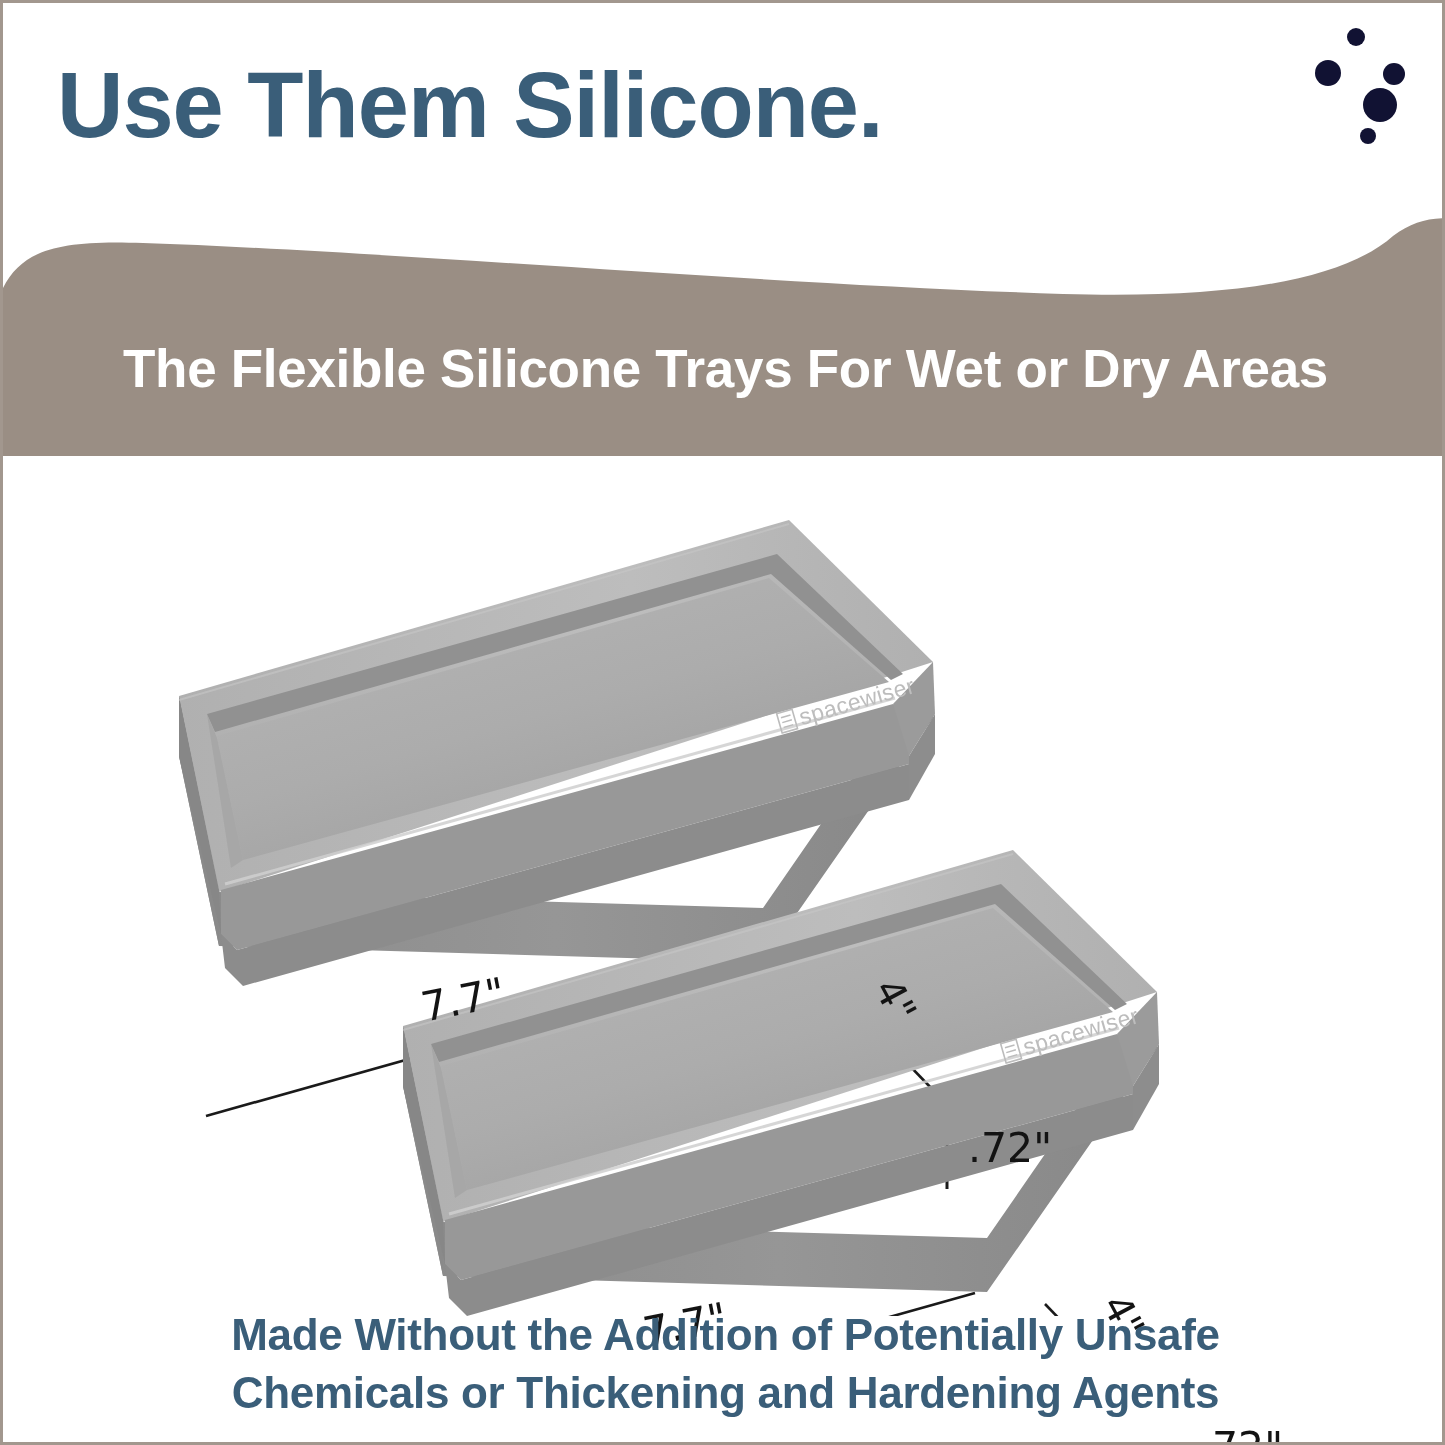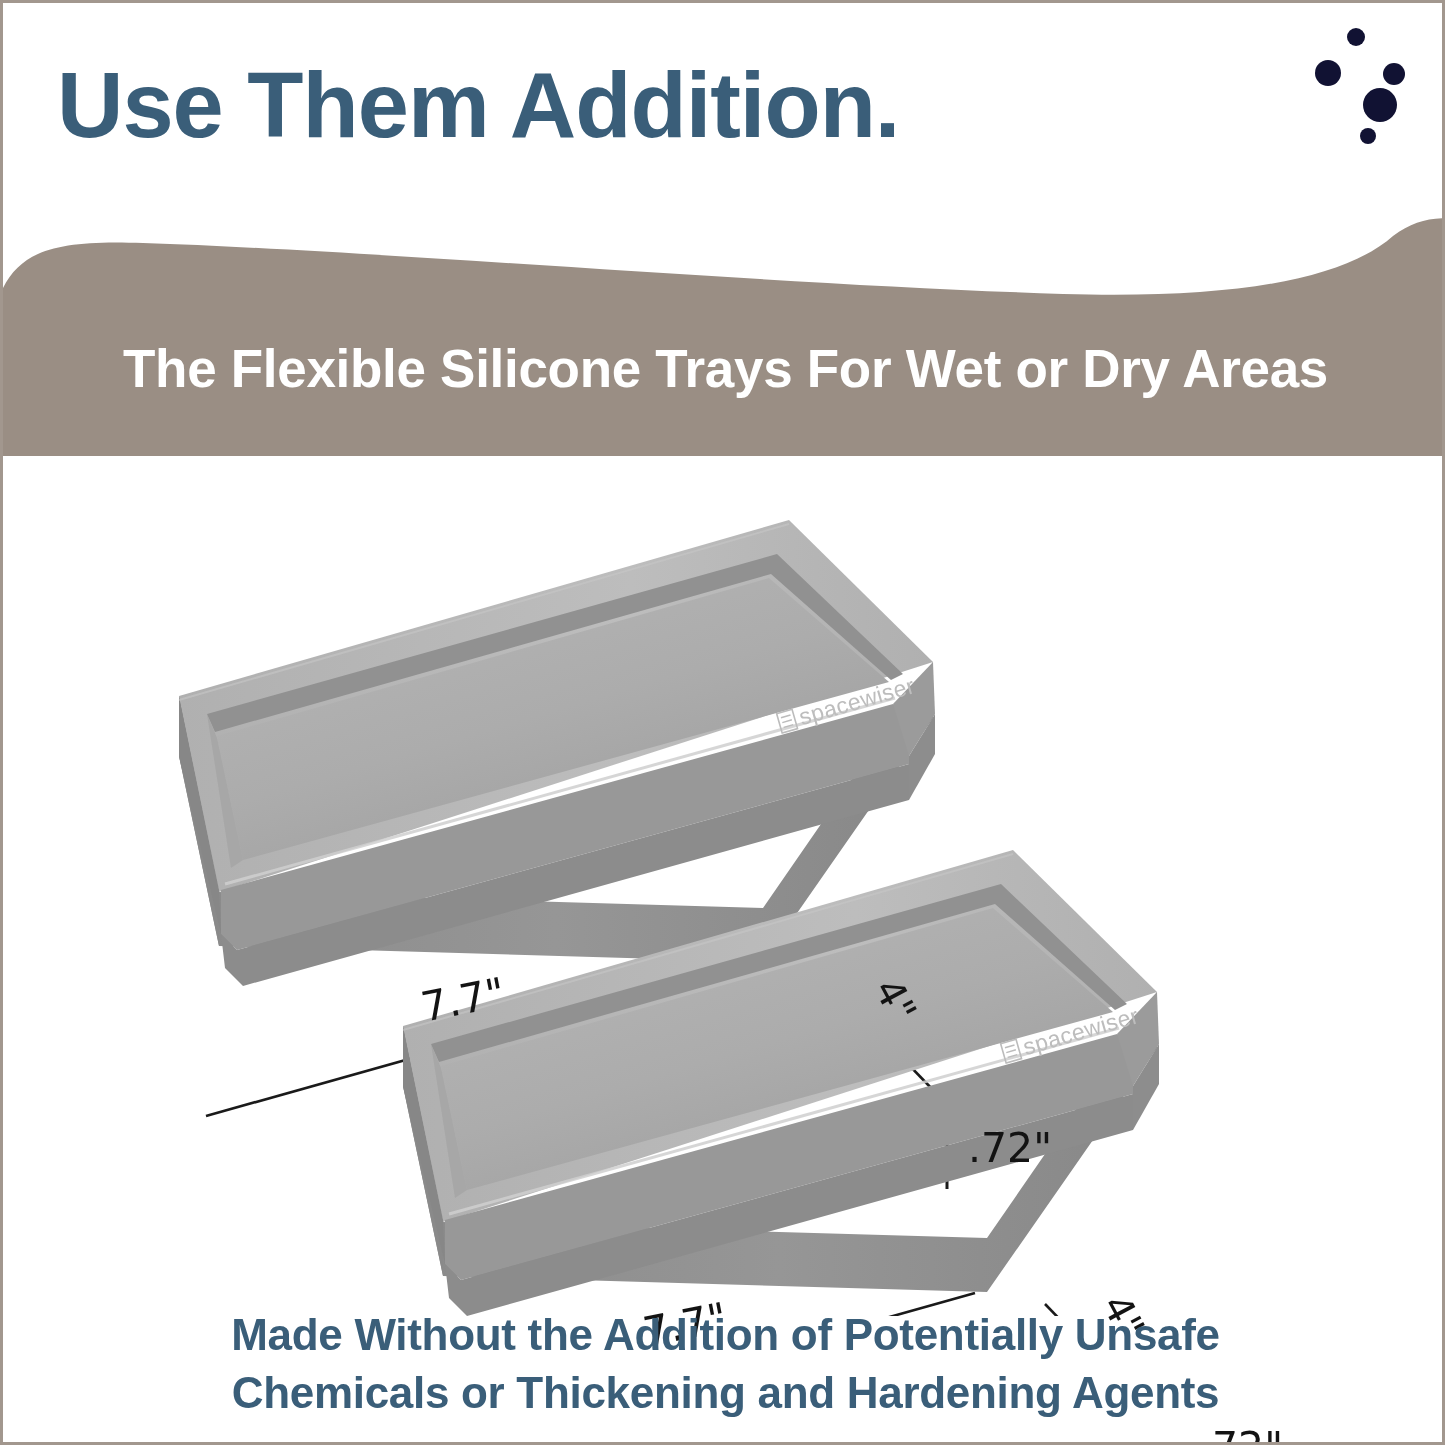--- a/index.html
+++ b/index.html
@@ -127,21 +127,21 @@
     line-height: 1.32;
     letter-spacing: -0.3px;
   }
   .footer div { white-space: nowrap; }
 </style>
 </head>
 <body>
 
 <div class="page">
 
-  <div class="headline">Use Them Addition.</div>
+  <div class="headline">Use Them Silicone.</div>
 
   <div class="dots">
     <span style="left:34px; top:5px;  width:18px; height:18px;"></span>
     <span style="left:2px;  top:37px; width:26px; height:26px;"></span>
     <span style="left:70px; top:40px; width:22px; height:22px;"></span>
     <span style="left:50px; top:65px; width:34px; height:34px;"></span>
     <span style="left:47px; top:105px;width:16px; height:16px;"></span>
   </div>
 
   <div class="banner">

